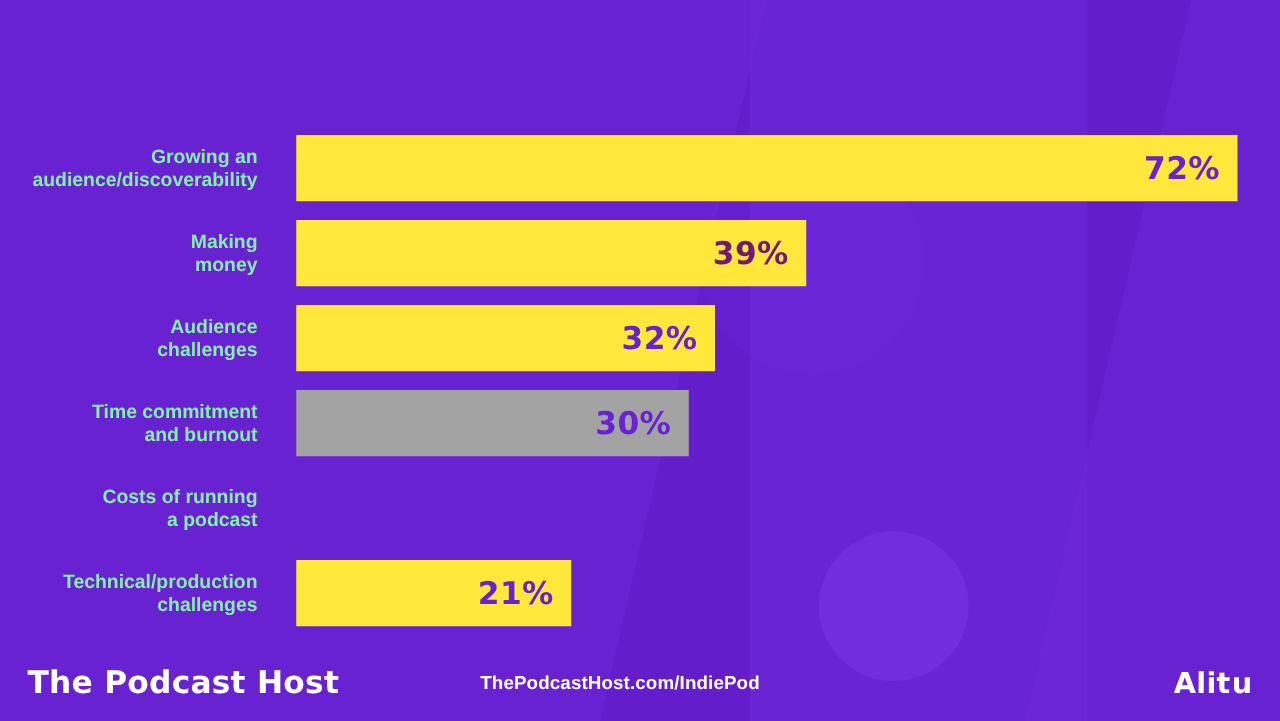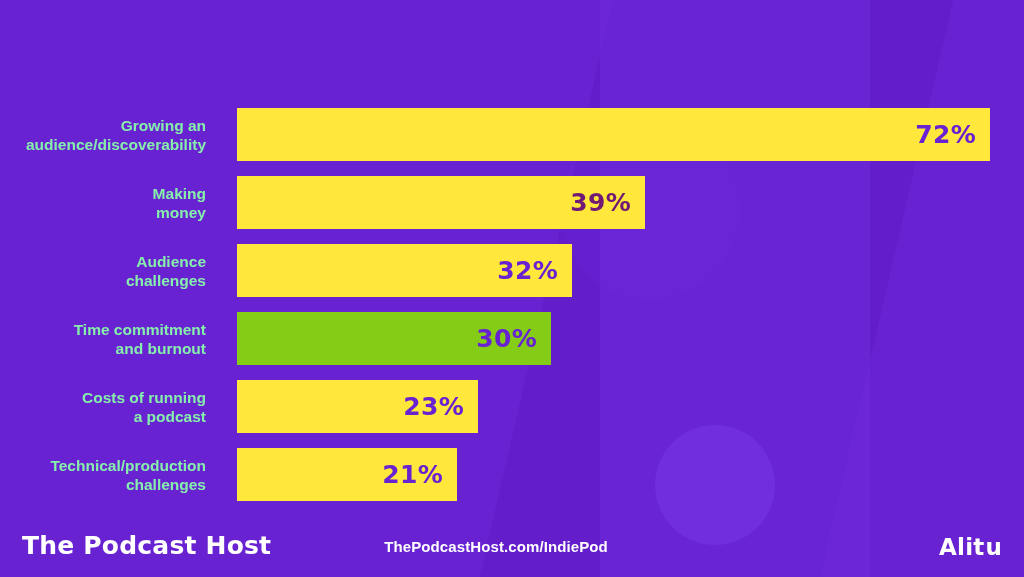--- a/index.html
+++ b/index.html
@@ -229,34 +229,29 @@
             <div class="bar-value" style="color: rgb(104, 34, 210);">32%</div>
           </div>
         </div>
       </div>
       <div class="row">
         <div class="row-label">
           <span>Time commitment</span>
           <span>and burnout</span>
         </div>
         <div class="bar-track">
-          <div class="bar" style="width: 314px; background: #84cc16;">
+          <div class="bar" style="width: 314px; background: #a3a3a3;">
             <div class="bar-value" style="color: rgb(104, 34, 210);">30%</div>
           </div>
         </div>
       </div>
       <div class="row">
         <div class="row-label">
           <span>Costs of running</span>
           <span>a podcast</span>
-        </div>
-        <div class="bar-track">
-          <div class="bar" style="width: 241px; background: rgb(255, 232, 59);">
-            <div class="bar-value" style="color: rgb(104, 34, 210);">23%</div>
-          </div>
         </div>
       </div>
       <div class="row">
         <div class="row-label">
           <span>Technical/production</span>
           <span>challenges</span>
         </div>
         <div class="bar-track">
           <div class="bar" style="width: 220px; background: rgb(255, 232, 59); text-align: right;">
             <div class="bar-value" style="color: rgb(104, 34, 210);">21%</div>

